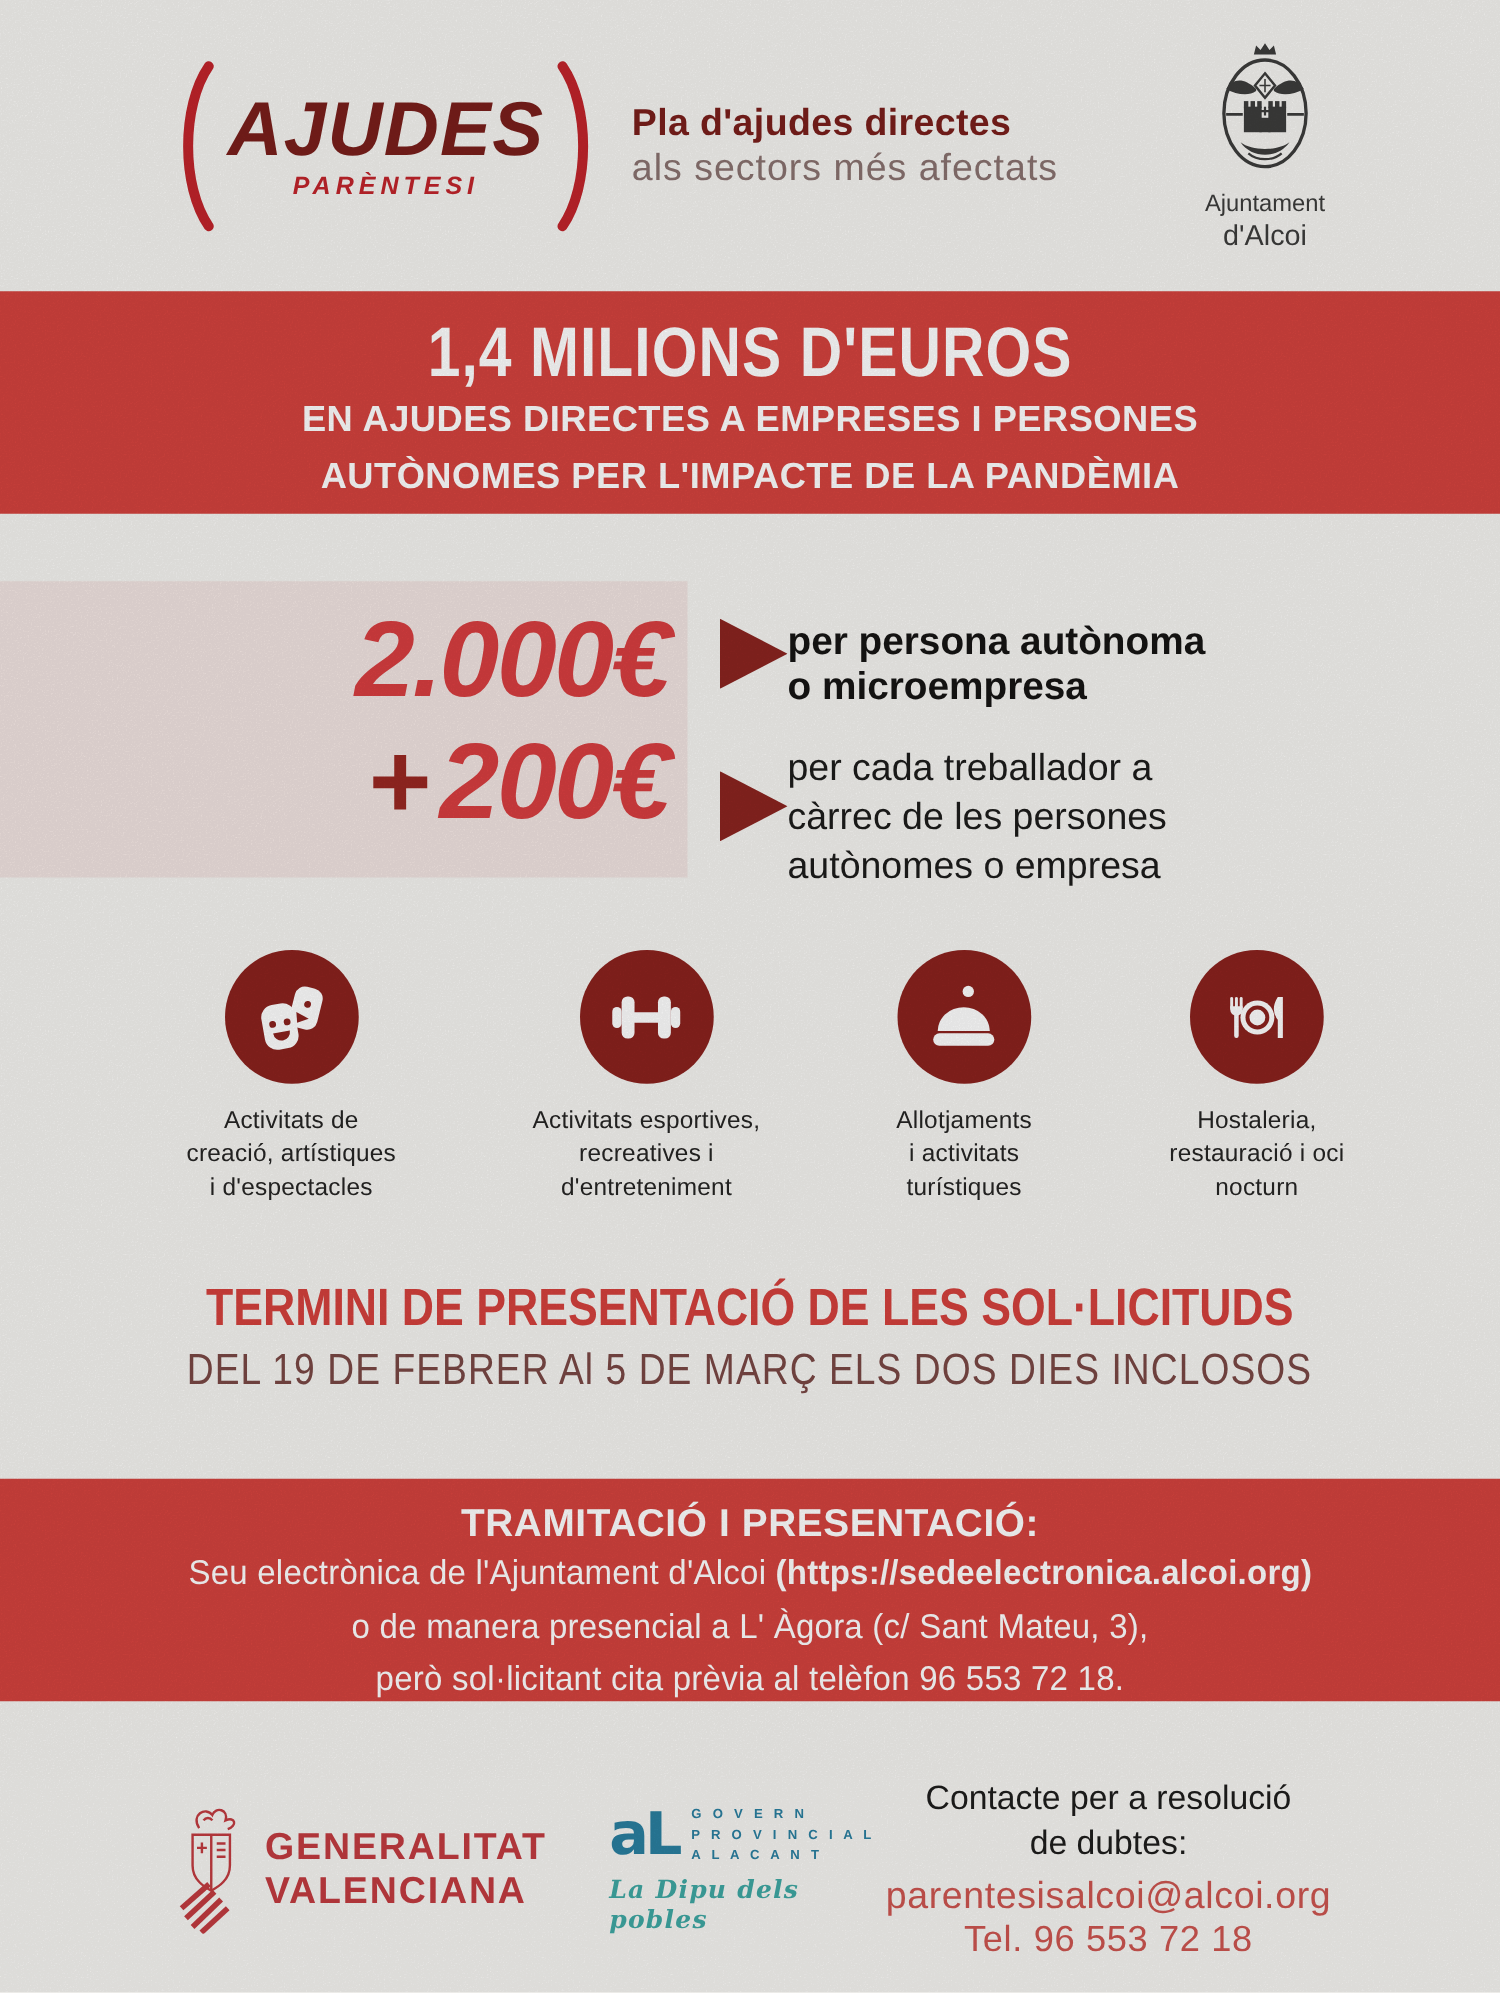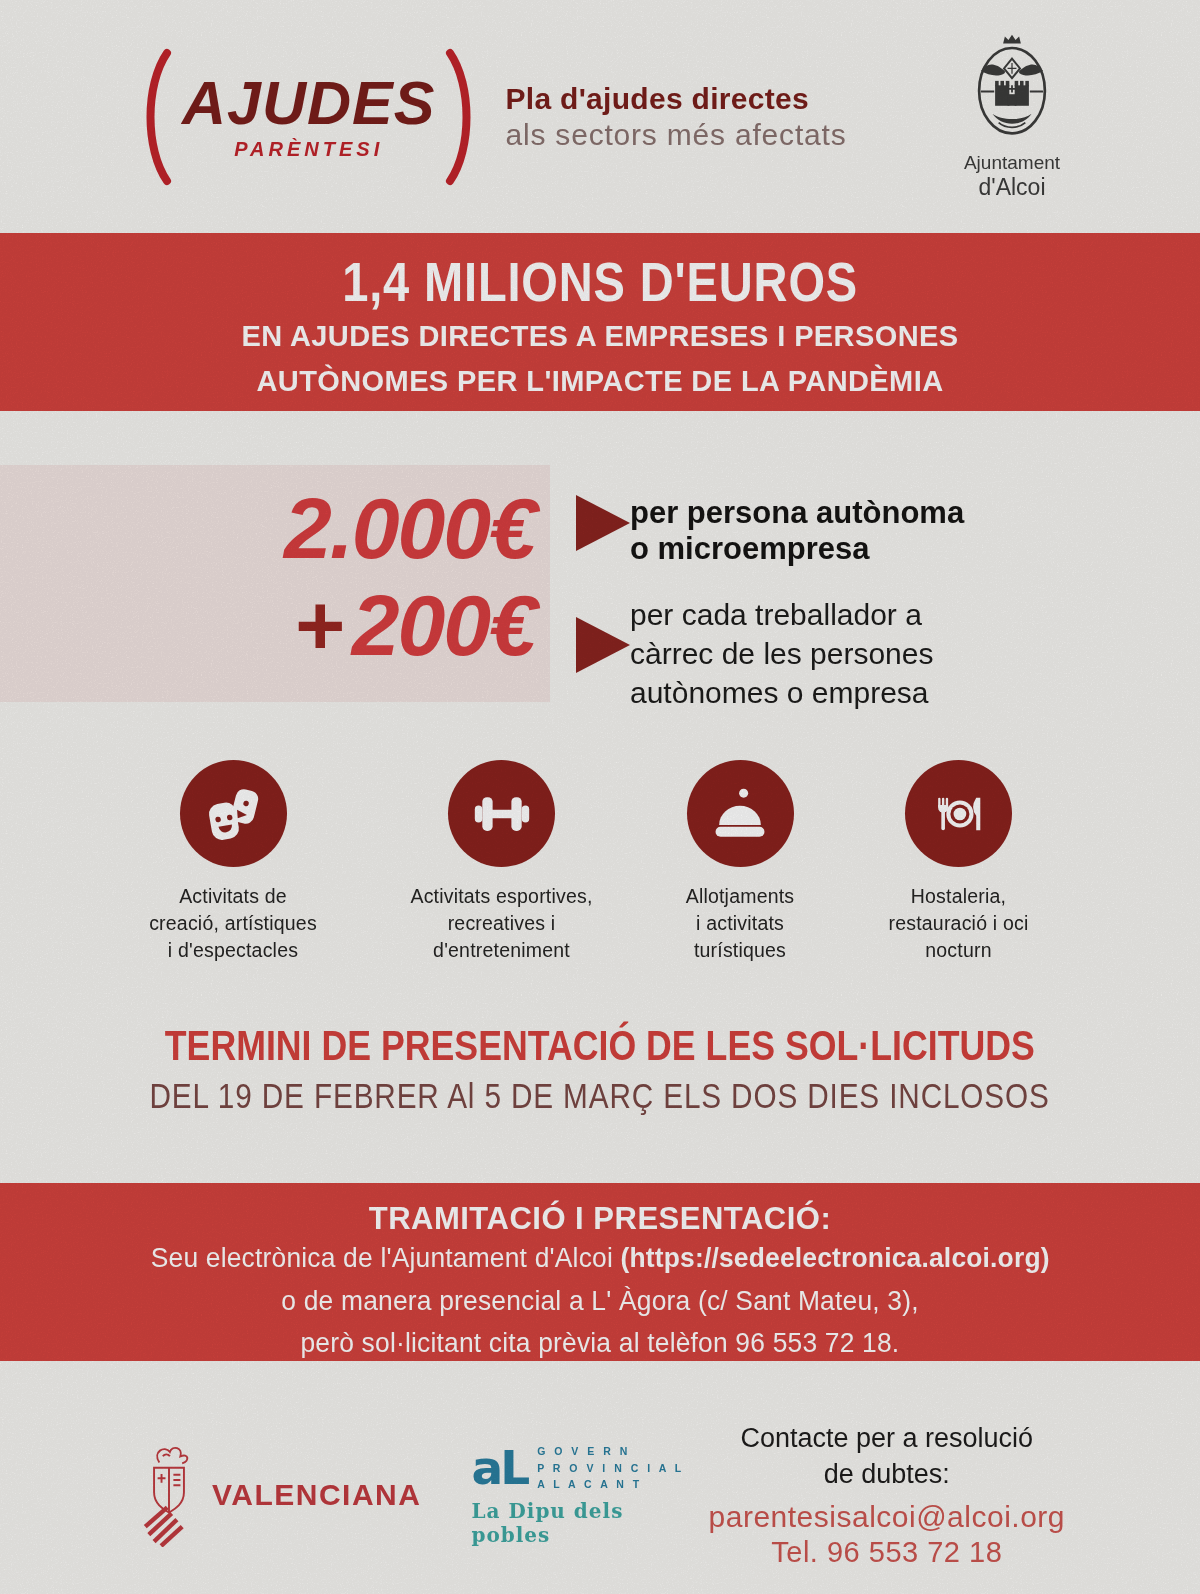--- a/index.html
+++ b/index.html
@@ -44,21 +44,21 @@
   .plus{ color:var(--maroon-plus,#9a2822); margin-right:10px; }
   .benefits{ position:absolute; left:576px; top:0; display:flex; flex-direction:column; gap:28px; padding-top:30px;}
   .benefit{ display:flex; }
   .benefit .arrow{ flex:0 0 auto; }
   .benefit.b1 .txt{ font-size:31px; font-weight:700; line-height:1.16; color:#161514;}
   .benefit.b2 .arrow{ margin-top:22px; }
   .benefit.b2 .txt{ font-size:30px; font-weight:400; line-height:1.3; color:#1d1c1b;}
 
   
   .sectors{ position:absolute; top:760px; left:0; right:0;
-            display:flex; padding:0 56px 0 108px;gap:16px; }
+            display:flex; justify-content:space-between; padding:0 87px 0 108px;gap:16px; }
   .sector{ text-align:center; }
   .sector.s1{width:250px;} .sector.s2{width:255px;} .sector.s3{width:190px;} .sector.s4{width:215px;}
   .bubble{ width:107px; height:107px; border-radius:50%; background:var(--maroon,#8b221e);
            margin:0 auto; display:flex; align-items:center; justify-content:center; }
   .sector-label{ margin-top:16px; font-size:19.5px; line-height:1.38; color:#262524; letter-spacing:.2px;}
 
   
   .deadline{ position:absolute; top:1022px; left:0; right:0; text-align:center; }
   .deadline .t{ font-size:42px; font-weight:700; color:var(--red-title,#d5413d); display:inline-block;
                 transform:scaleX(.85); transform-origin:center; letter-spacing:0; }
@@ -76,21 +76,21 @@
   
   .footer{ position:absolute; top:1400px; left:0; right:0; height:190px;
            display:flex; align-items:center; padding:0 135px 0 140px; }
   .gva{ display:flex; align-items:center; gap:14px; }
   .gva-name{ font-size:30px; font-weight:700; color:var(--gva-red,#c23b40); letter-spacing:1.5px; line-height:1.18; }
   .dipu{ margin-left:50px; }
   .dipu-top{ display:flex; align-items:center; gap:10px; }
   .dipu-mark{ font-size:47px; font-weight:700; color:var(--dipu-blue,#2a7fa0); letter-spacing:-3px;
               font-family:"DejaVu Sans", sans-serif; line-height:.9;}
   .dipu-gov{ font-size:10.5px; font-weight:700; letter-spacing:3px; color:var(--dipu-blue,#2a7fa0); line-height:1.6; }
-  .dipu-script{ margin-top:6px; font-family:"DejaVu Serif", serif; font-weight:700;
+  .dipu-script{ margin-top:6px; font-family:"DejaVu Serif", serif; font-style:italic; font-weight:700;
                 font-size:20px; color:var(--dipu-teal,#3fa8a3); letter-spacing:1px; }
   .contact{ margin-left:auto; text-align:center; }
   .contact .c-l{ font-size:27px; color:#1e1d1c; line-height:1.3; }
   .contact .c-email{ font-size:30px; color:var(--red-light,#cd5550); margin-top:8px; letter-spacing:.5px;}
   .contact .c-phone{ font-size:29px; color:var(--red-light,#cd5550); margin-top:2px; letter-spacing:.5px;}
 </style>
 </head>
 <body>
 
 <div class="poster">
@@ -288,20 +288,21 @@
           <path d="M38 36 h8 M38 42 h8 M38 48 h8"></path>
           <g stroke-width="5">
             <path d="M6 95 L31 73"></path>
             <path d="M10 104 L36 80"></path>
             <path d="M16 112 L42 87"></path>
             <path d="M24 117 L48 95"></path>
           </g>
         </g>
       </svg>
       <div class="gva-name">
+        <div>GENERALITAT</div>
         <div>VALENCIANA</div>
       </div>
     </div>
 
     <div class="dipu">
       <div class="dipu-top">
         <div class="dipu-mark">aL</div>
         <div class="dipu-gov">
           <div>G O V E R N</div>
           <div>P R O V I N C I A L</div>

